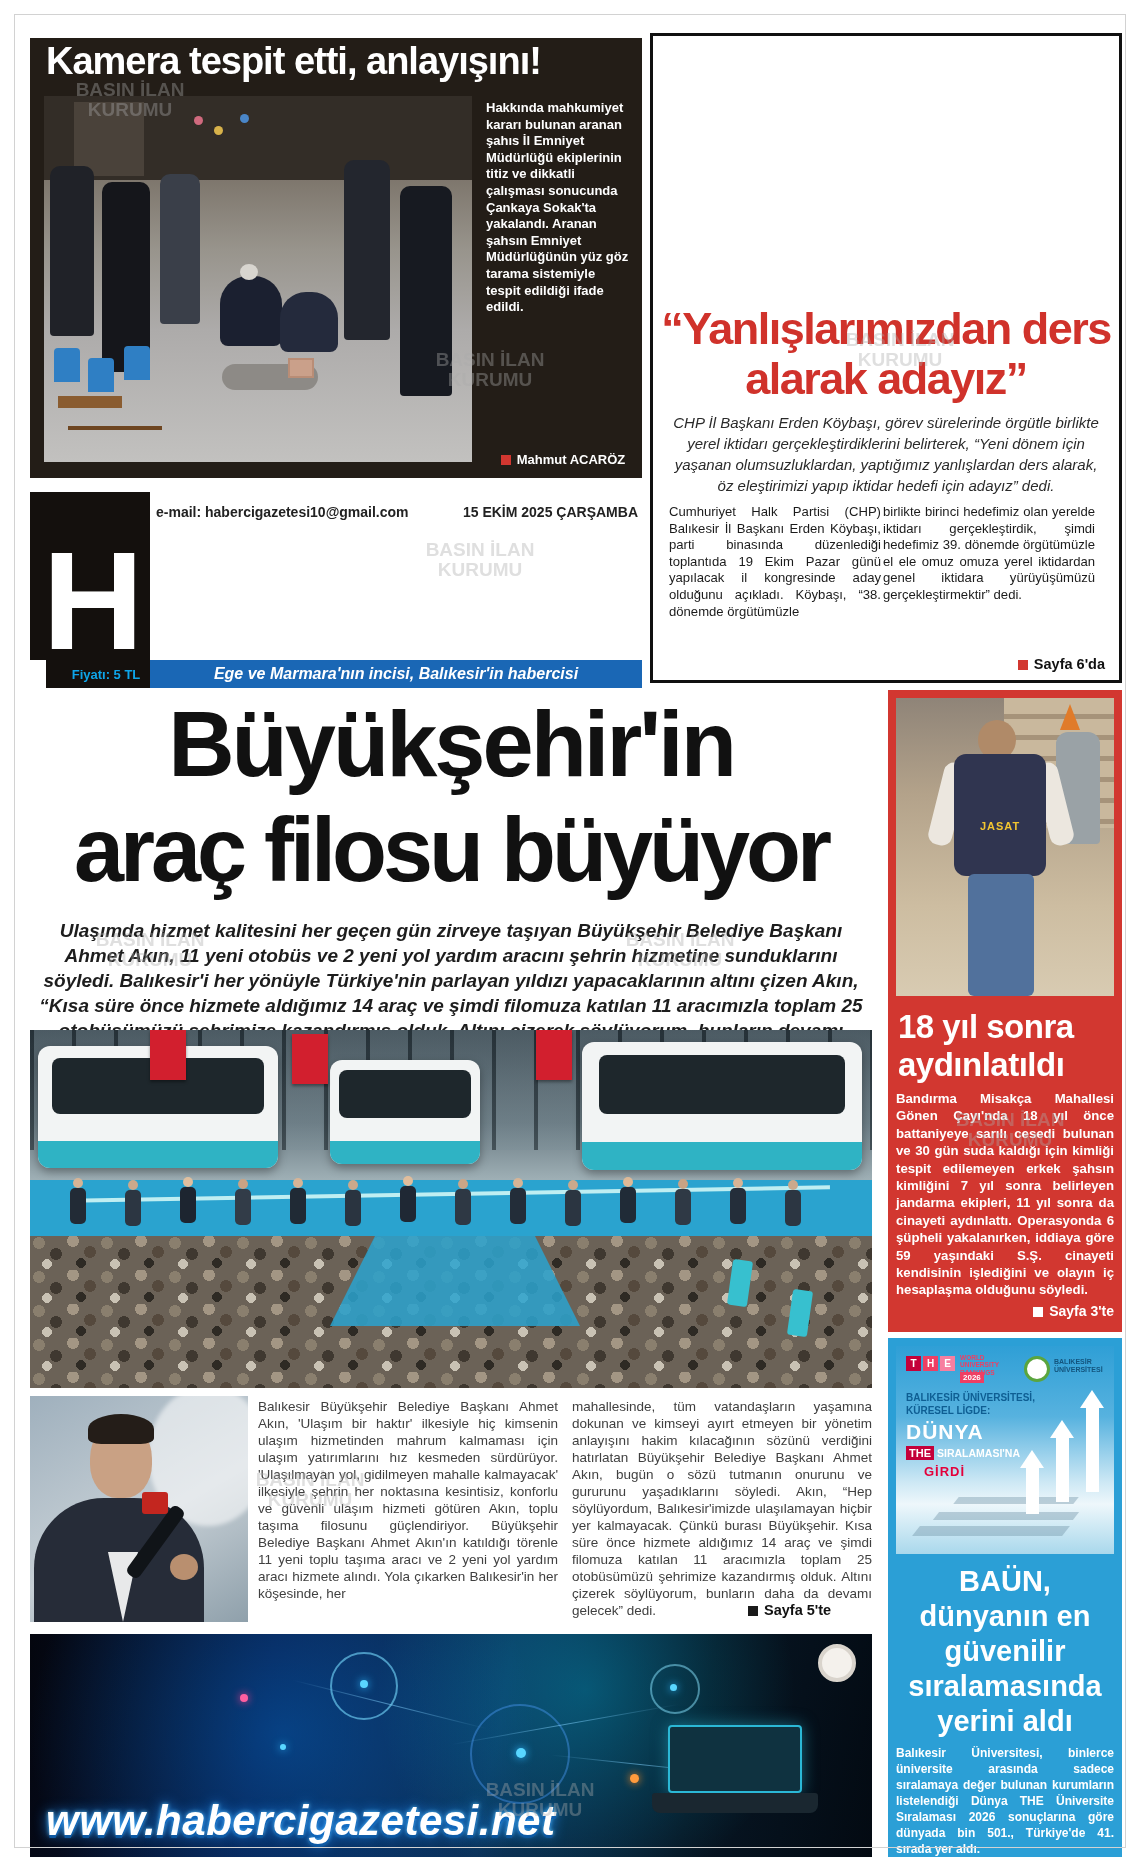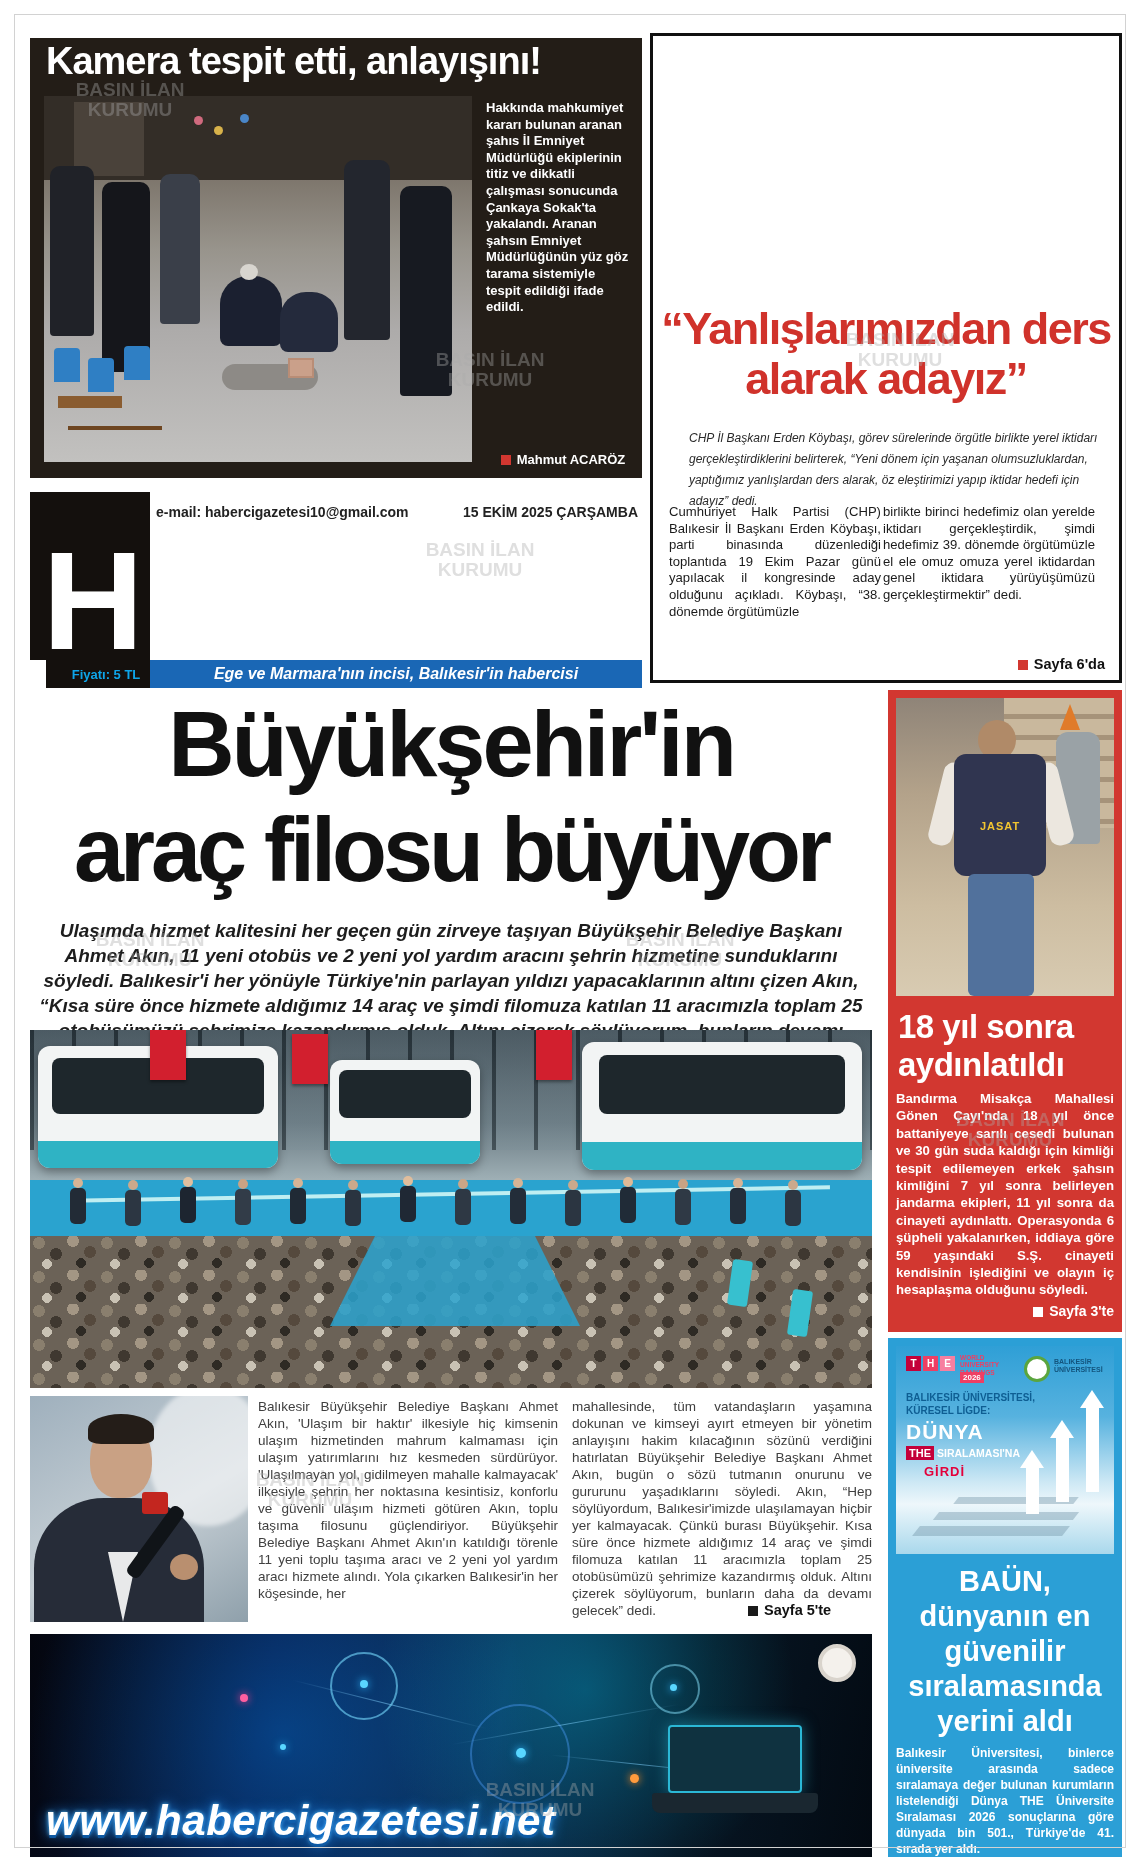--- a/index.html
+++ b/index.html
@@ -47,22 +47,22 @@
      box-shadow:48px 10px #23252e,96px -4px #101218,150px 8px #2a2c36,205px 2px #191b22,258px 12px #23252e,
      312px -2px #121419,360px 8px #1d1f27;}
   .fist{position:absolute;left:232px;top:16px;width:12px;height:44px;background:#1a140f;border-radius:6px;transform:rotate(14deg);}
   .fist::after{content:"";position:absolute;left:-4px;top:-10px;width:20px;height:16px;border-radius:50%;background:#caa27f;}
   .podium{position:absolute;left:130px;bottom:0;width:190px;height:64px;background:#11100e;}
   .chp-sign{position:absolute;left:150px;bottom:10px;width:150px;height:92px;background:#f4f2ee;
             border-radius:6px;border-left:10px solid #d21f2e;display:flex;align-items:center;justify-content:center;}
   .chp-sign b{font-size:44px;color:#1c1c1c;letter-spacing:2px;}
   .tr-head{position:absolute;left:8px;top:268px;width:450px;text-align:center;font-size:45px;
            line-height:50px;color:#d0322b;margin:0;letter-spacing:-1.5px;font-weight:bold;}
-  .tr-stand{position:absolute;left:20px;top:376px;width:426px;font-style:italic;font-size:12px;
-            line-height:21px;text-align:left;color:#2a2a2a;margin:16px;font-weight:500;}
+  .tr-stand{position:absolute;left:20px;top:376px;width:426px;font-style:italic;font-size:15px;
+            line-height:21px;text-align:center;color:#2a2a2a;margin:0;font-weight:500;}
   .tr-cols{position:absolute;left:16px;top:468px;width:438px;display:flex;gap:2px;}
   .tr-cols p{width:212px;margin:0;font-size:13.1px;line-height:16.6px;color:#1b1b1b;text-align:justify;}
   .tr-pr{position:absolute;right:14px;bottom:8px;font-size:14.5px;color:#111;font-weight:bold;}
 
   
   .mast{position:absolute;left:30px;top:492px;width:612px;height:196px;}
   .mast-email{position:absolute;left:126px;top:12px;font-weight:bold;font-size:14px;color:#222;}
   .mast-date{position:absolute;right:4px;top:12px;font-weight:bold;font-size:14px;color:#222;}
   .mast-h{position:absolute;left:0;top:0;width:120px;height:168px;background:#14100d;overflow:hidden;
           display:flex;align-items:flex-end;justify-content:center;}

